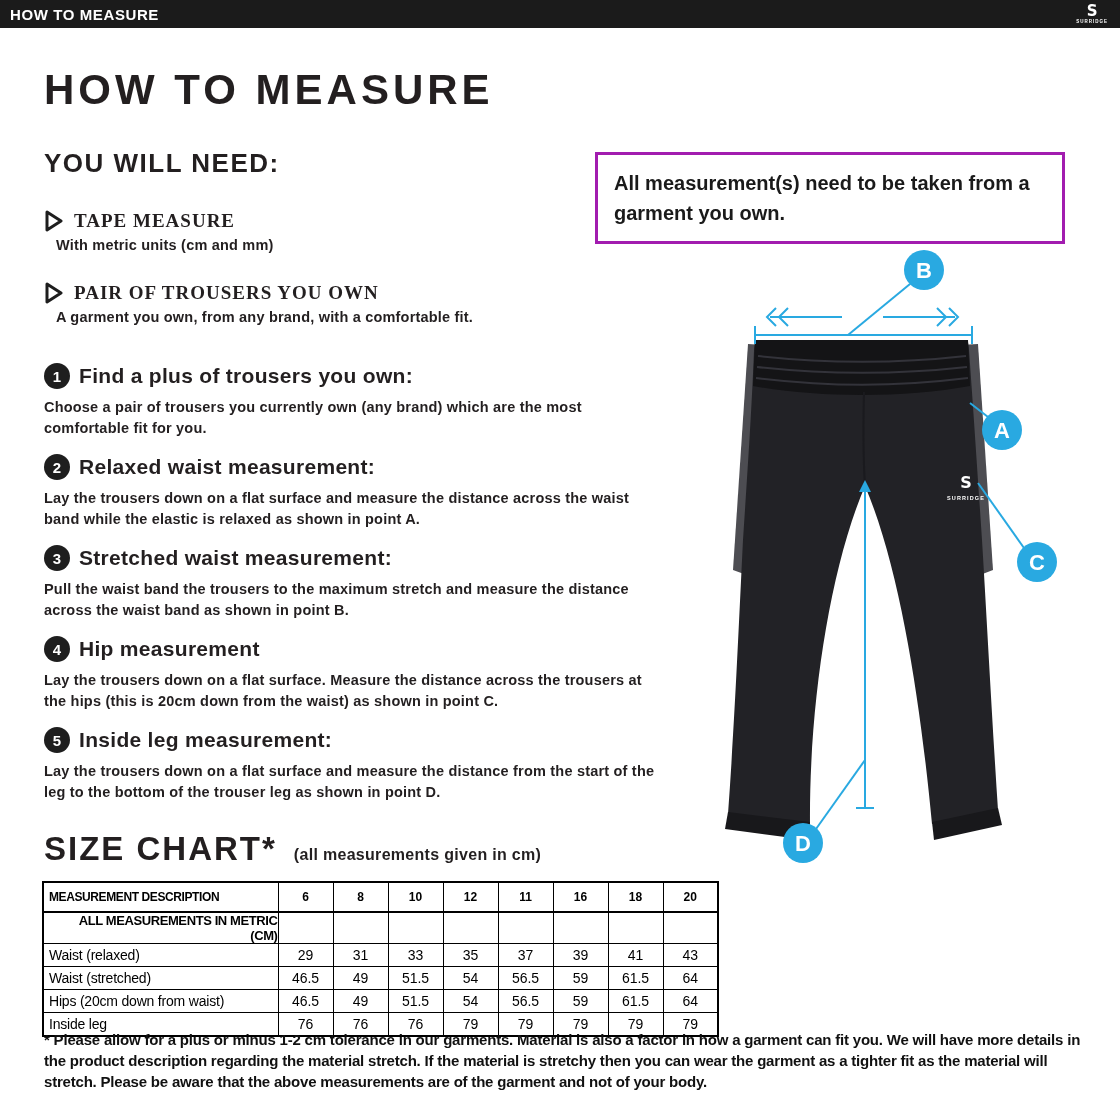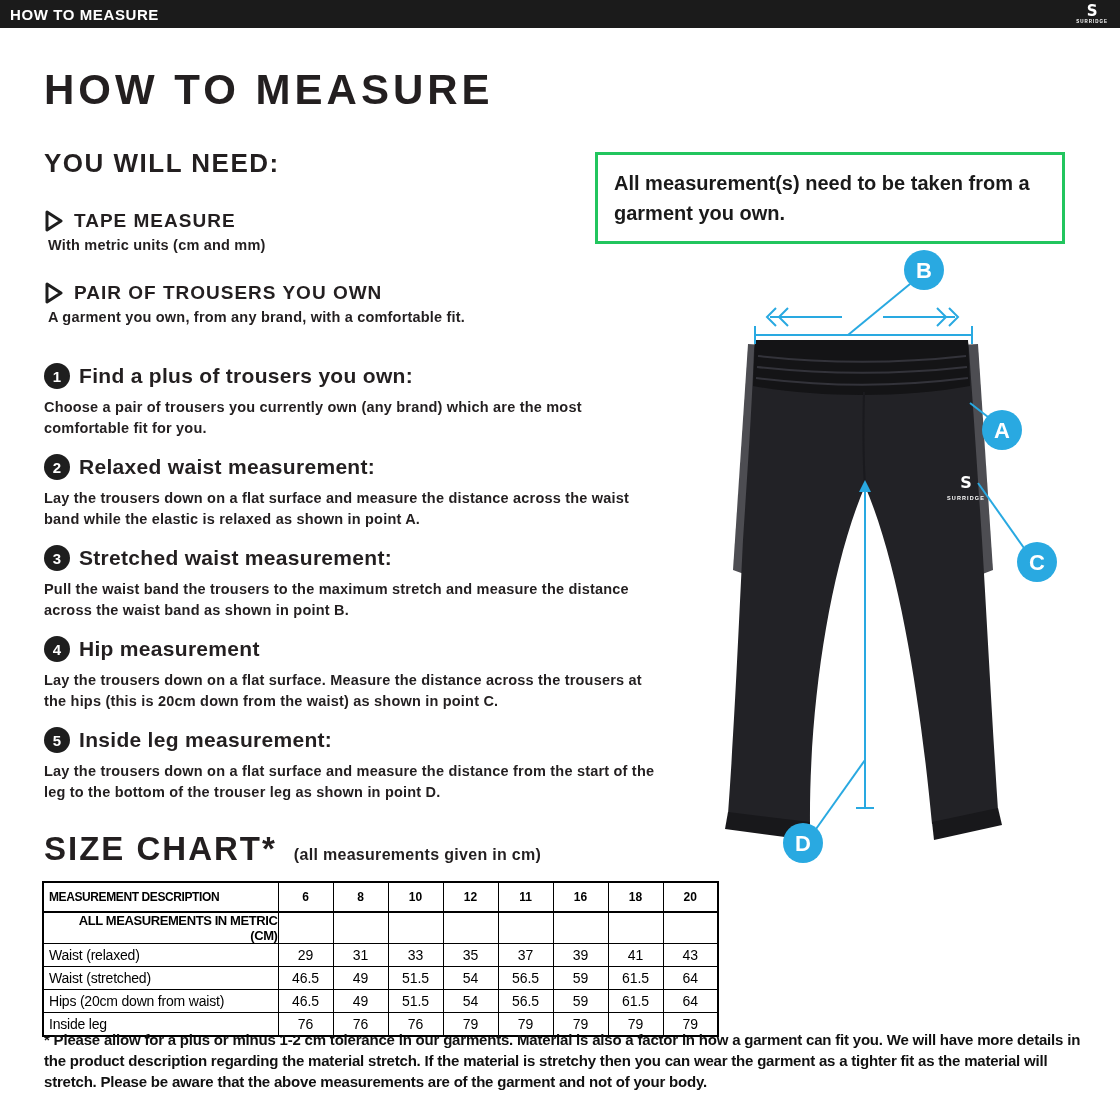--- a/index.html
+++ b/index.html
@@ -14,27 +14,27 @@
   .topbar-logo { display:flex; flex-direction:column; align-items:center; line-height:1; margin-right:2px; }
   .topbar-logo .s { color:#fff; font-size:15px; font-weight:bold; font-family:"DejaVu Sans", sans-serif; }
   .topbar-logo .b { color:#fff; font-size:4.5px; font-weight:bold; letter-spacing:1px; margin-top:1px; }
 
   
   .h1 { position:absolute; left:44px; top:66px; font-size:42px; font-weight:800; letter-spacing:4px; color:#231f20; }
   .h2 { position:absolute; left:44px; top:148px; font-size:26px; font-weight:800; letter-spacing:1.5px; }
 
   
   .need { position:absolute; left:44px; width:560px; }
-  .need-title-row { display:flex; align-items:flex-start; gap:10px; }
+  .need-title-row { display:flex; align-items:flex-start; gap:10px;font-family:Liberation Serif, serif; }
   .need-title { font-size:19px; font-weight:800; letter-spacing:1px; }
-  .need-desc { font-size:14.5px; font-weight:bold; margin-top:5px; margin-left:4px; letter-spacing:0.2px; }
+  .need-desc { font-size:14.5px; font-weight:bold; margin-top:5px; margin-left:12px; letter-spacing:0.2px; }
   .tri { width:20px; height:22px; flex:0 0 auto; }
 
   
-  .notebox { position:absolute; left:595px; top:152px; width:470px; border:3px solid #22c55e;
+  .notebox { position:absolute; left:595px; top:152px; width:470px; border:3px solid #a21caf;
              padding:13px 16px; font-size:20px; font-weight:bold; line-height:1.5; color:#1a1a1a;
              font-family:"Liberation Sans", sans-serif; }
 
   
   .step { position:absolute; left:44px; width:630px; }
   .step-title-row { display:flex; align-items:center; gap:9px; }
   .step-num { width:26px; height:26px; border-radius:50%; background:#1e1e1e; color:#fff;
               font-size:15px; font-weight:bold; display:flex; align-items:center; justify-content:center; flex:0 0 auto; }
   .step-title { font-size:21px; font-weight:800; letter-spacing:0.3px; }
   .step-desc { margin-top:8px; font-size:14.5px; font-weight:bold; line-height:1.45; letter-spacing:0.2px; width:620px; }

